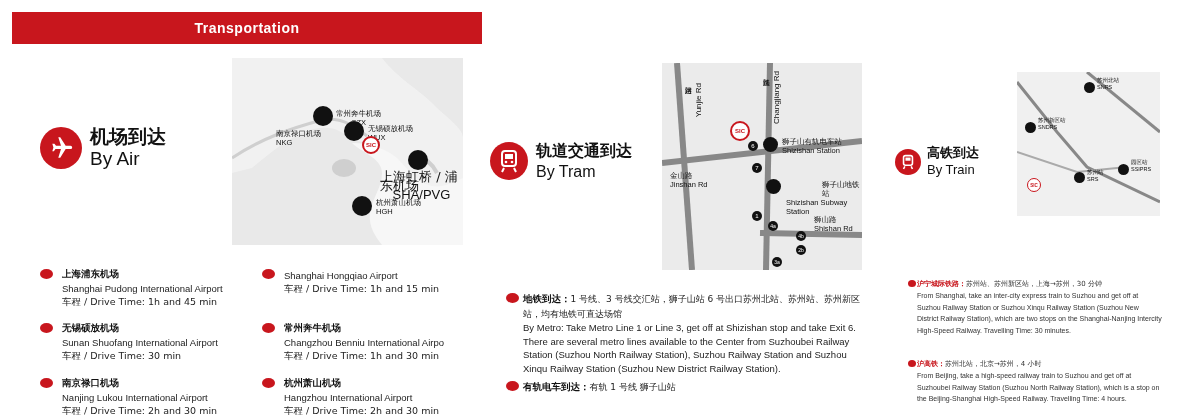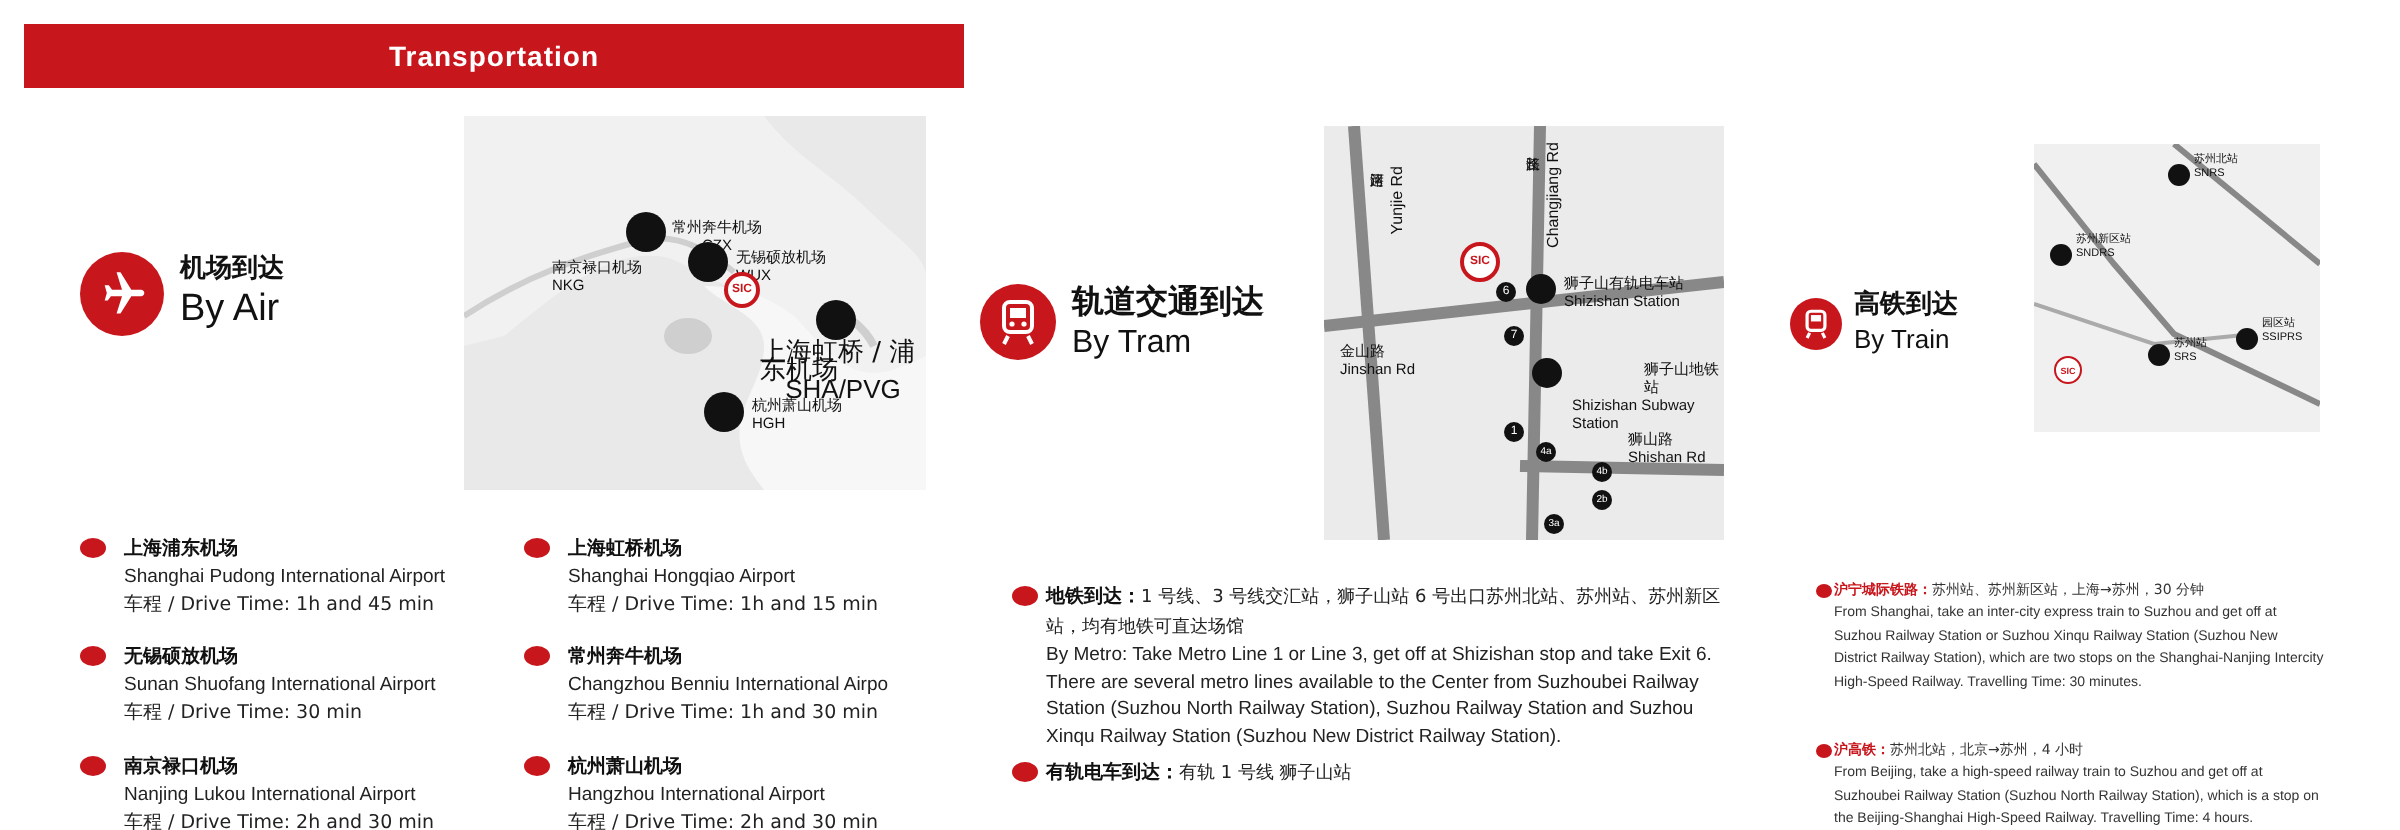--- a/index.html
+++ b/index.html
@@ -16,40 +16,40 @@
 .map{position:absolute;overflow:hidden;}
 .map svg{display:block;}
 .entry{position:absolute;}
 .entry .dot{position:absolute;left:0;top:1px;width:13px;height:10px;border-radius:50%;background:#c8161d;}
 .entry .name{font-family:"DejaVu Sans",sans-serif;font-weight:bold;font-size:9.5px;color:#111;margin-left:22px;white-space:nowrap;}
 .entry .en{font-size:9.5px;color:#222;margin-left:22px;white-space:nowrap;margin-top:2px;}
 .entry .time{font-size:9.5px;color:#222;margin-left:22px;white-space:nowrap;margin-top:2px;font-family:"DejaVu Sans",sans-serif;}
 .para{position:absolute;font-size:9.5px;line-height:13.6px;color:#222;}
 .para .lead{font-family:"DejaVu Sans",sans-serif;font-weight:bold;color:#111;}
 .para .bullet{position:absolute;left:-17px;top:1px;width:13px;height:10px;border-radius:50%;background:#c8161d;}
-.tpara{position:absolute;font-size:7px;line-height:11.4px;color:#333;margin-top:12px;}
+.tpara{position:absolute;font-size:7px;line-height:11.4px;color:#333;}
 .tpara .lead{font-family:"DejaVu Sans",sans-serif;font-weight:bold;color:#c8161d;}
 .tpara .bullet{position:absolute;left:-9px;top:2px;width:8px;height:7px;border-radius:50%;background:#c8161d;}
 .maplabel{font-family:"Liberation Sans",sans-serif;}
 </style>
 </head>
 <body>
 
 <div class="banner">
   <span class="en">Transportation</span>
 </div>
 
 <div class="mode" style="left:40px;top:126px;">
   <div class="circ" style="width:42px;height:42px;">
     <svg width="26" height="26" viewBox="0 0 24 24">
         <path fill="#fff" d="M21 14.5v-1.8l-8-5V3.2c0-.8-.7-1.5-1.5-1.5S10 2.4 10 3.2v4.5l-8 5v1.8l8-2.5v4.6l-2 1.5V20l3.5-1 3.5 1v-1.4l-2-1.5V12l8 2.5z" transform="rotate(90 12 12)"></path>
       </svg>
   </div>
   <div class="labels">
-    <div class="cn" style="font-size:13px;">机场到达</div>
+    <div class="cn" style="font-size:19px;">机场到达</div>
     <div class="en" style="font-size:19px;margin-top:2px;">By Air</div>
   </div>
 </div>
 
 <div class="map" style="left:232px;top:58px;width:231px;height:187px;background:#ededed;">
   <svg width="231" height="187" viewBox="0 0 231 187">
     <rect width="231" height="187" fill="#dcdcdc"></rect>
     <path d="M0,0 H231 V187 H0 Z" fill="#e9e9e9"></path>
     <path d="M150,0 C165,20 185,30 200,45 C215,60 231,70 231,80 V187 H190 C180,170 170,160 175,140 C182,120 170,110 160,100 C150,90 130,85 120,80 C110,75 105,70 95,70 C70,68 45,90 20,110 L0,115 V0 Z" fill="#f2f2f2" opacity="0.9"></path>
     <path d="M120,85 C130,95 150,100 150,115 C150,130 140,140 138,155 C136,170 145,180 150,187 H231 V120 C220,125 210,130 200,128 C185,125 175,110 165,100 C155,92 140,85 120,85 Z" fill="#f7f7f7"></path>
@@ -91,21 +91,20 @@
 </div>
 
 <div class="entry" style="left:40px;top:268px;">
   <span class="dot"></span>
   <div class="name">上海浦东机场</div>
   <div class="en">Shanghai Pudong International Airport</div>
   <div class="time">车程 / Drive Time: 1h and 45 min</div>
 </div>
 <div class="entry" style="left:262px;top:268px;">
   <span class="dot"></span>
-  <div class="name">上海虹桥机场</div>
   <div class="en">Shanghai Hongqiao Airport</div>
   <div class="time">车程 / Drive Time: 1h and 15 min</div>
 </div>
 <div class="entry" style="left:40px;top:322px;">
   <span class="dot"></span>
   <div class="name">无锡硕放机场</div>
   <div class="en">Sunan Shuofang International Airport</div>
   <div class="time">车程 / Drive Time: 30 min</div>
 </div>
 <div class="entry" style="left:262px;top:322px;width:202px;overflow:hidden;">

